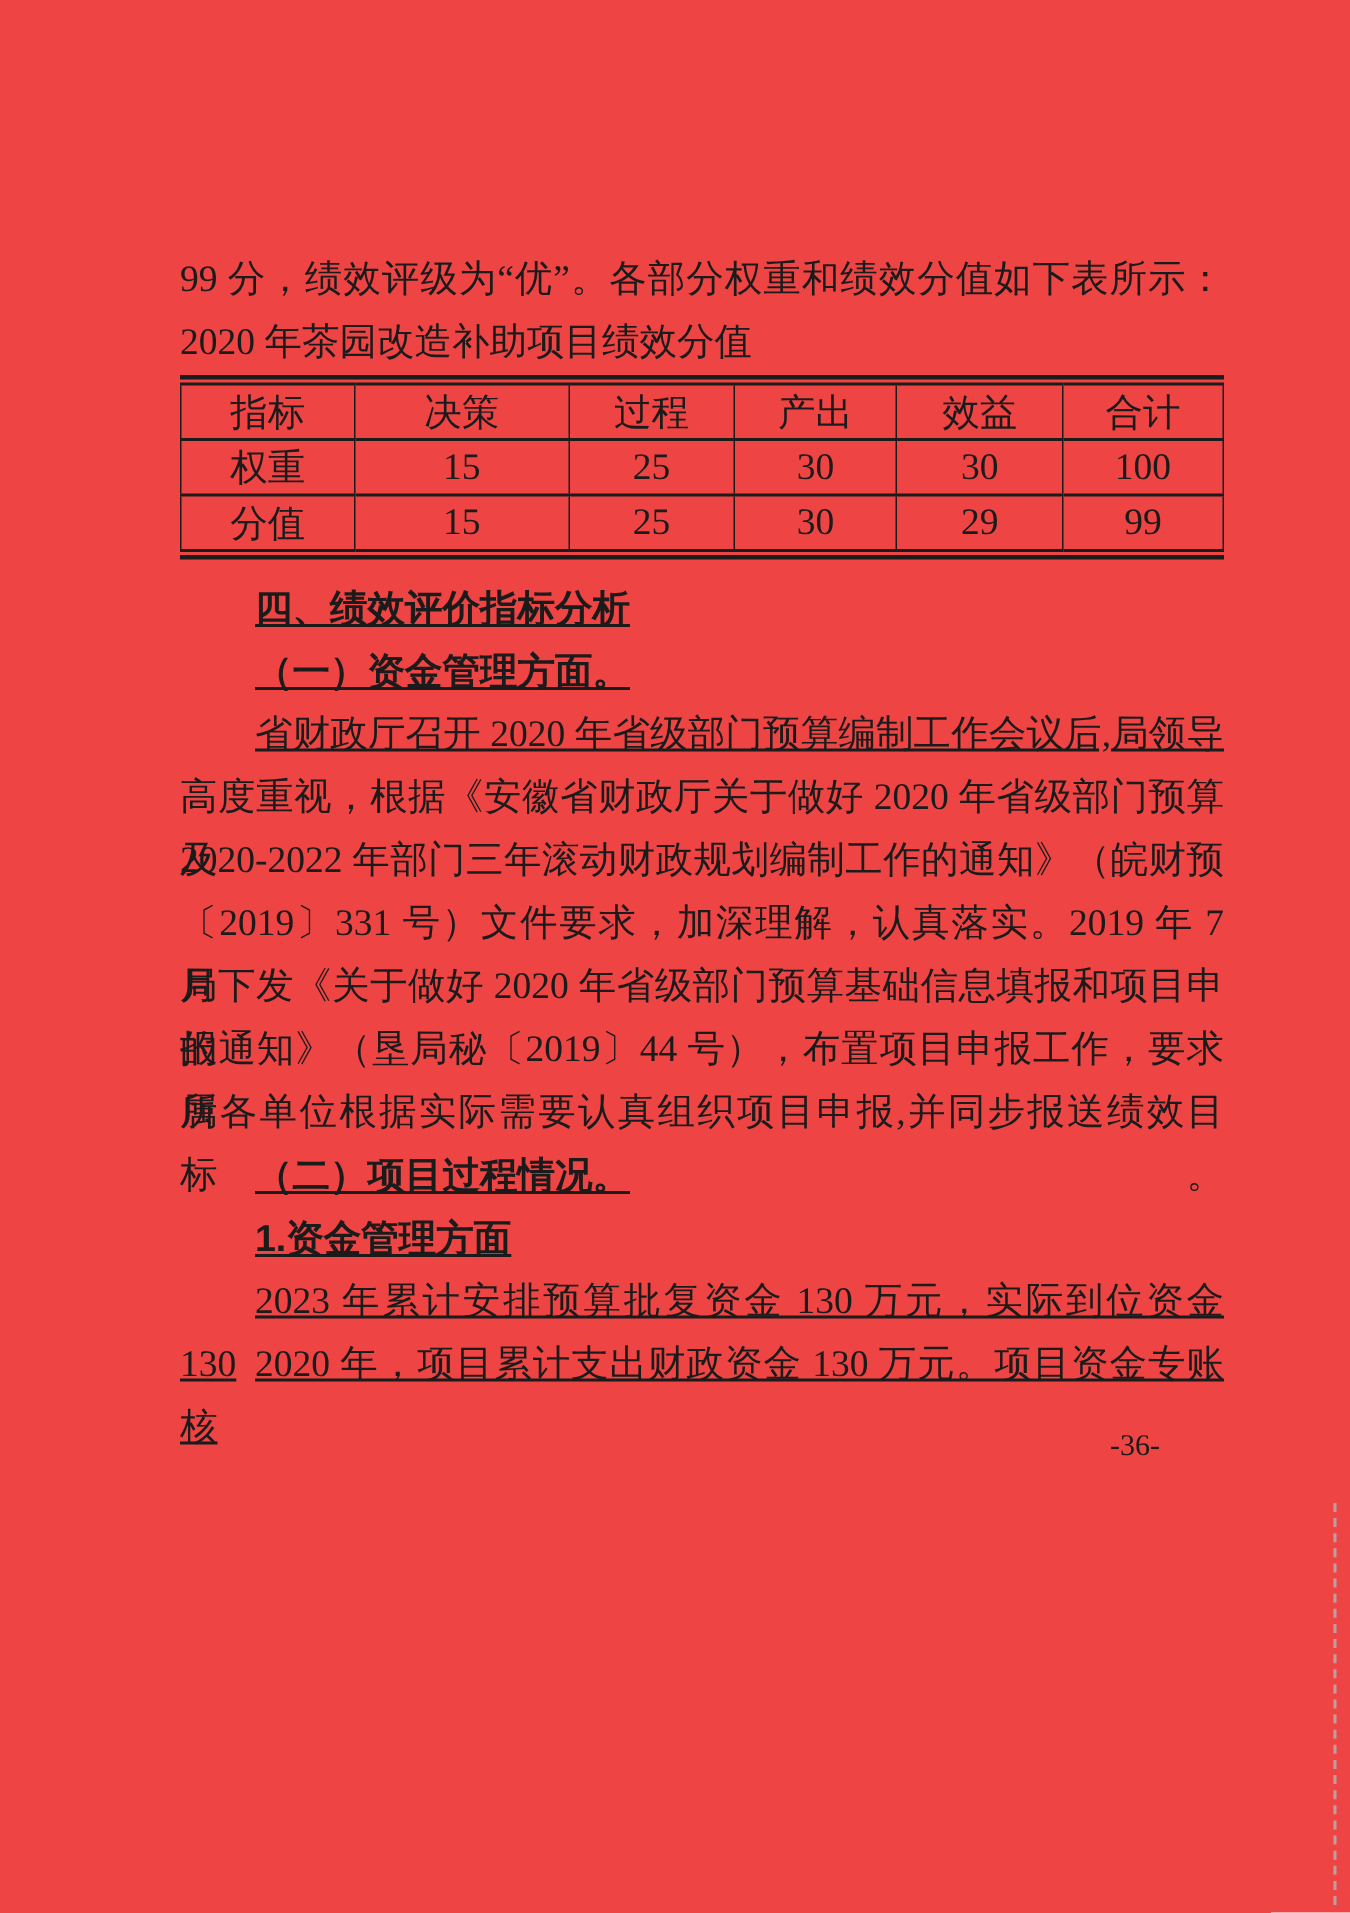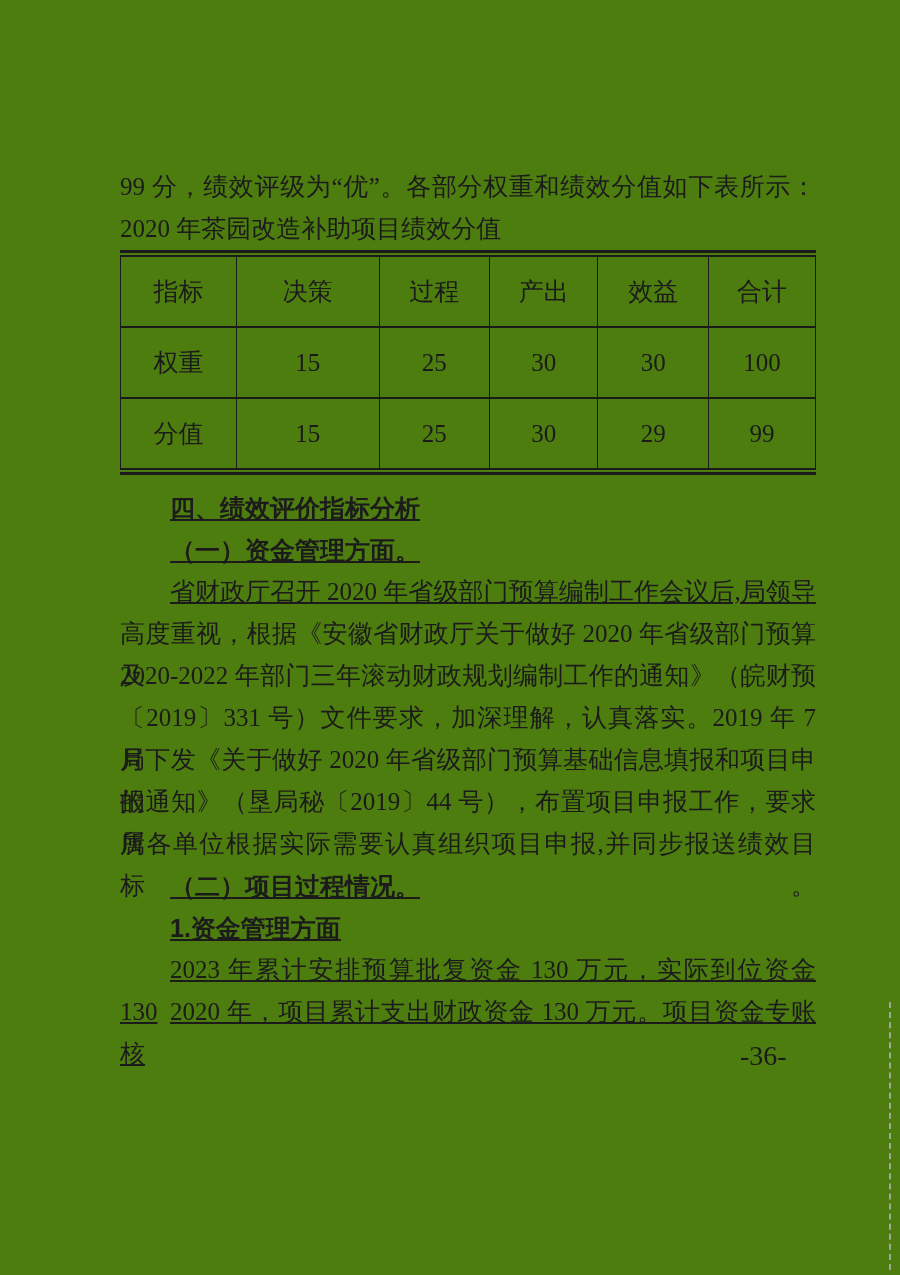--- a/index.html
+++ b/index.html
@@ -4,21 +4,21 @@
 <style>
   html, body {
     margin: 0;
     padding: 0;
     background: #ffffff;
   }
   .page {
     position: relative;
     width: 900px;
     height: 1275px;
-    background: #4d7c0f;
+    background: #ef4444;
     overflow: hidden;
     font-family: "Liberation Serif", "DejaVu Serif", serif;
     color: #1b1b1b;
   }
   .content {
     position: absolute;
     left: 120px;
     top: 166px;
     width: 696px;
   }
@@ -57,33 +57,33 @@
     font-size: 25px;
   }
   table.score td {
     border-left: 1px solid #1b1b1b;
     border-right: 1px solid #1b1b1b;
     border-top: 2px solid #1b1b1b;
     border-bottom: 2px solid #1b1b1b;
     text-align: center;
     vertical-align: middle;
     height: 28px;
-    padding: 18px 0;
+    padding: 1px 0;
   }
   col.c-label { width: 16.7%; }
   col.c-juece { width: 20.5%; }
   col.c-guocheng { width: 15.9%; }
   col.c-chanchu { width: 15.6%; }
   col.c-xiaoyi { width: 15.9%; }
   col.c-heji { width: 15.4%; }
   .pagenum {
-    font-size: 28px;
+    font-size: 20px;
     line-height: 42px;
     height: 42px;
-    margin-top: 2px;
+    margin-top: 12px;
     padding-left: 620px;
   }
   .scan-artifact {
     position: absolute;
     right: 9px;
     top: 1002px;
     height: 268px;
     width: 0;
     border-left: 2px dashed #b5b5b5;
     opacity: 0.8;

